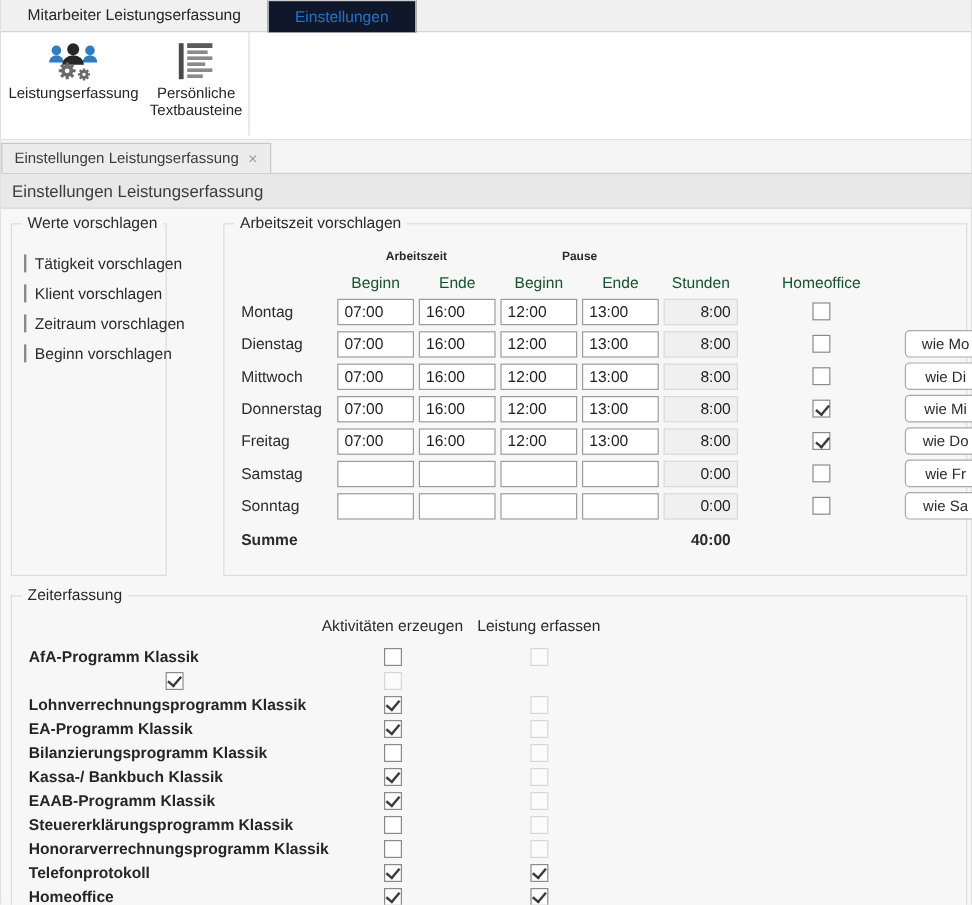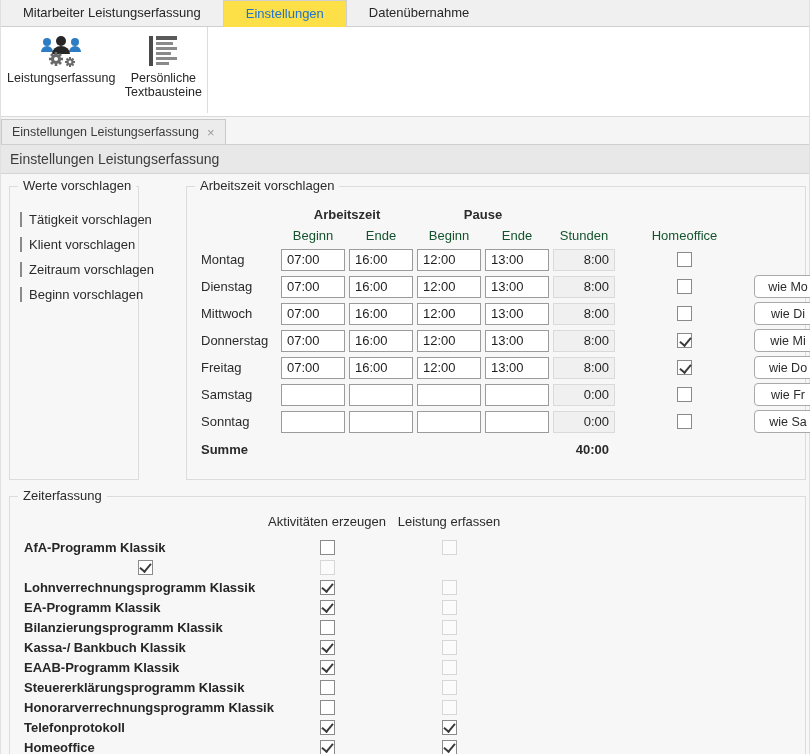--- a/index.html
+++ b/index.html
@@ -7,21 +7,21 @@
   body {
     font-family:"Liberation Sans","DejaVu Sans",sans-serif;
     font-size:13px; color:#2b2b2b; background:#f7f7f7;
   }
   .app { width:810px; height:754px; border-left:1px solid #e0e0e0; border-right:1px solid #e0e0e0; }
 
   
   .ribbon-tabs { height:27px; background:#f0f0f0; border-bottom:1px solid #cfcfcf; display:flex; align-items:stretch; }
   .rtab { padding:0 22px; line-height:25px; font-size:13px; color:#262626; cursor:default; }
   .rtab.active {
-    background:#fde047; color:#2274c9;
+    background:#0f172a; color:#2274c9;
     border:1px solid #cfcfcf; border-bottom:none; margin-bottom:-1px;
   }
 
   
   .ribbon-content { height:90px; background:#ffffff; border-bottom:1px solid #d9d9d9; display:flex; }
   .tools { display:flex; align-items:flex-start; padding:4px 0 0 2px; border-right:1px solid #dcdcdc; height:86px; }
   .tool { display:flex; flex-direction:column; align-items:center; padding:2px 4px; min-width:84px; }
   .tool .ic { height:36px; display:flex; align-items:center; justify-content:center; }
   .tool .lbl { font-size:12.5px; color:#262626; text-align:center; line-height:14px; margin-top:2px; }
 
@@ -45,21 +45,21 @@
   .grp { position:absolute; border:1px solid #dcdcdc; }
   .grp-title { position:absolute; top:-9px; left:8px; background:#f7f7f7; padding:0 5px; font-size:13px; color:#2b2b2b; }
 
   .grp-werte { left:8px; top:12px; width:130px; height:294px; padding:20px 8px 16px 10px; }
   .chk-row { display:flex; align-items:center; gap:7px; height:25px; }
   .chk-row .cl { font-size:13px; color:#2b2b2b; white-space:nowrap; }
 
   .grp-az { left:185px; top:12px; width:620px; height:294px; padding:16px 0 0 14px; }
   .az-row { display:grid; grid-template-columns:76px 64px 64px 64px 64px 62px 131px 68px; column-gap:4px; align-items:center; height:27px; }
   .az-head1 { height:22px; }
-  .az-head1 .gh { font-weight:bold; text-align:center; font-size:13px; }
+  .az-head1 .gh { font-weight:bold; text-align:center; font-size:10px; }
   .az-head2 { height:21px; }
   .az-head2 .sh { text-align:center; font-size:13px; color:#14532d; }
   .day { font-size:13px; color:#2b2b2b; }
   .tin { width:100%; height:22px; border:1px solid #9b9b9b; background:#fff; font:13px "Liberation Sans","DejaVu Sans",sans-serif; padding:0 5px; color:#1e1e1e; }
   .stn { border:1px solid #dadada; background:#f0f0f0; text-align:right; }
   .cbwrap { display:flex; justify-content:center; }
   .cb { width:15px; height:15px; border:1px solid #8a8a8a; background:#fff; display:inline-block; position:relative; }
   .cb.checked::after { content:""; position:absolute; left:3.5px; top:0.5px; width:5px; height:9px;
     border:solid #3b3b3b; border-width:0 2px 2px 0; transform:rotate(40deg); }
   .cb.disabled { border-color:#d7d7d7; background:#fbfbfb; }
@@ -78,21 +78,20 @@
   svg { display:block; }
 </style>
 </head>
 <body>
 
 <div class="app">
 
   <div class="ribbon-tabs">
     <div class="rtab">Mitarbeiter Leistungserfassung</div>
     <div class="rtab active">Einstellungen</div>
-    <div class="rtab">Datenübernahme</div>
   </div>
 
   <div class="ribbon-content">
     <div class="tools">
       <div class="tool" style="min-width:104px;">
         <span class="ic">
           <svg width="44" height="36" viewBox="0 0 44 36">
             <circle cx="8" cy="9" r="4" fill="#2e7cc3"></circle>
             <path d="M2,19 a6,6 0 0 1 12,0 z" fill="#2e7cc3"></path>
             <circle cx="36" cy="9" r="4" fill="#2e7cc3"></circle>

